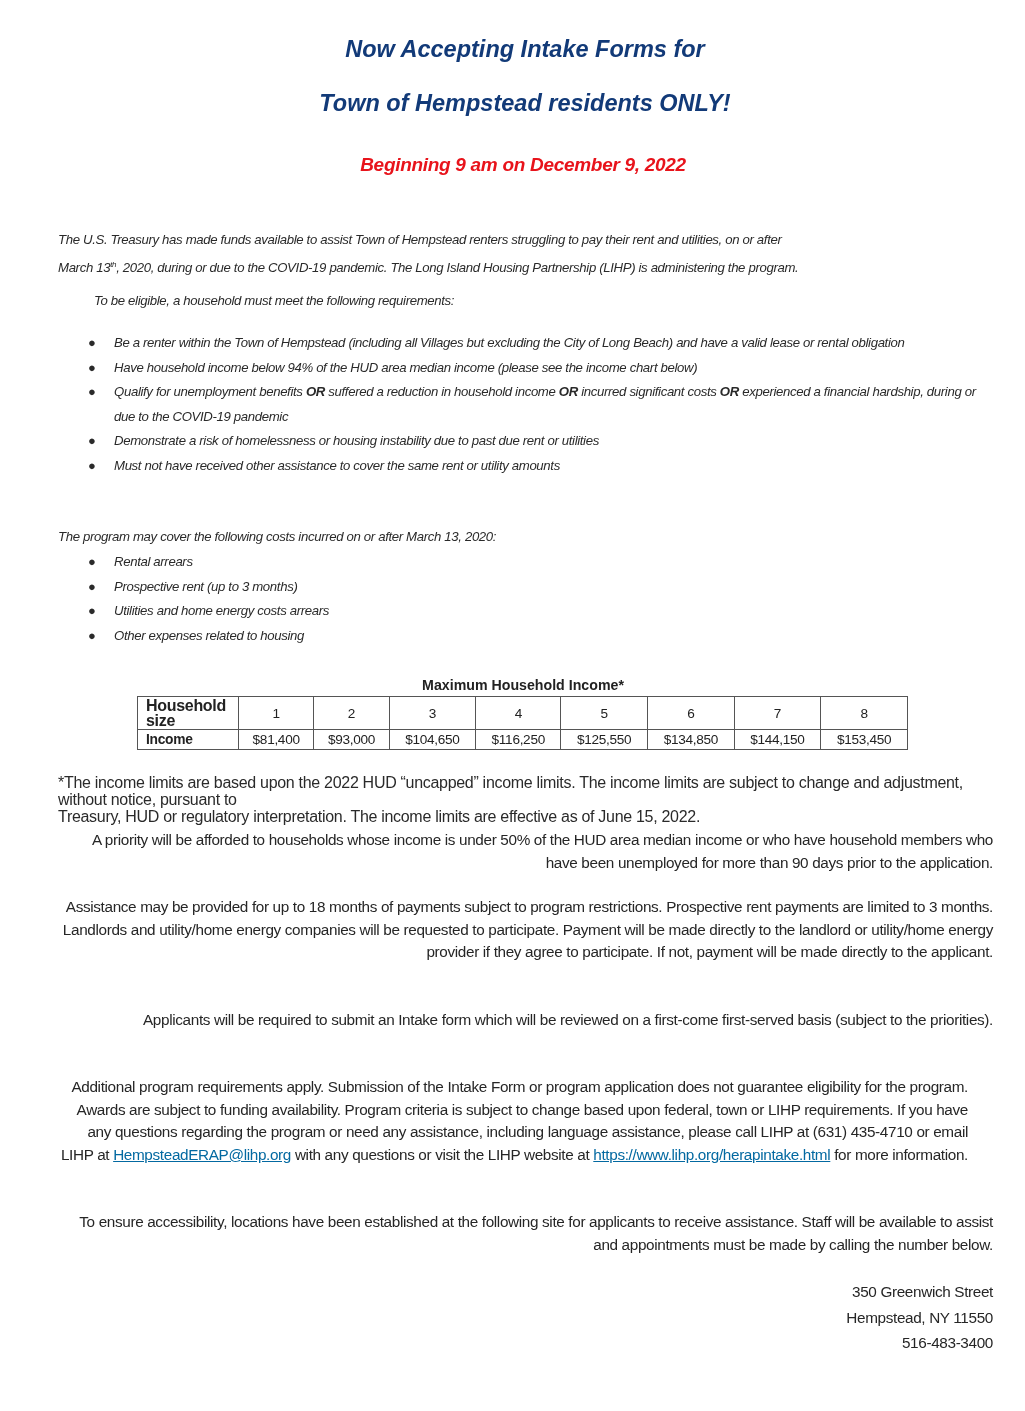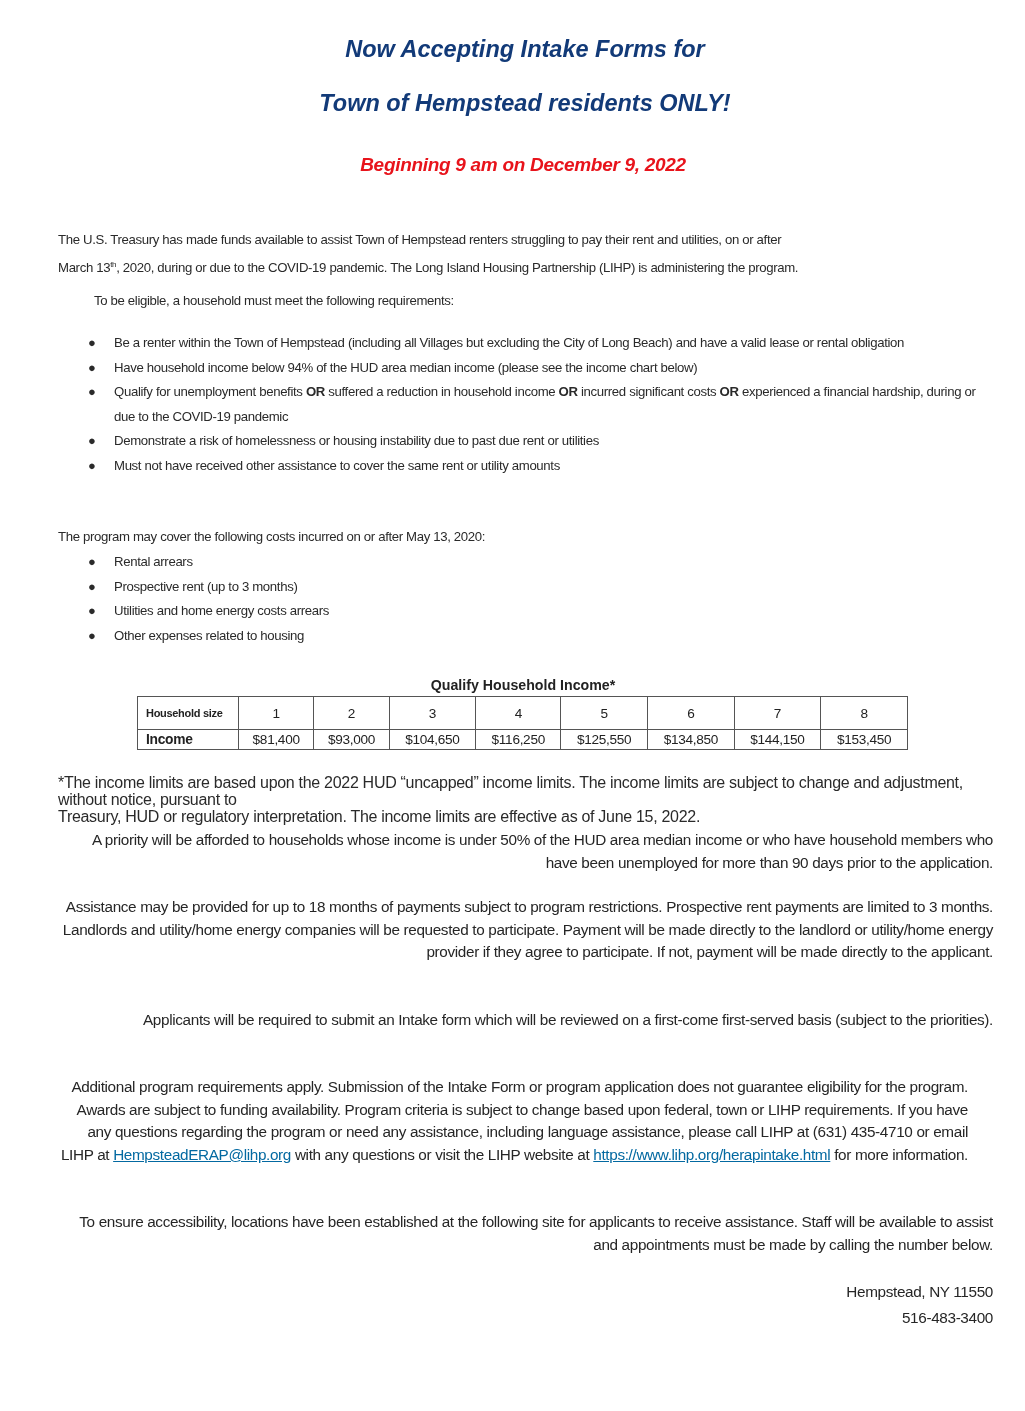--- a/index.html
+++ b/index.html
@@ -13,21 +13,21 @@
     left: 0; width: 1050px; text-align: center;
     font-family: "Liberation Sans", sans-serif;
     font-style: italic; font-weight: bold; font-size: 23.5px; color: #123a78;
   }
   .h2 {
     left: 0; width: 1046px; text-align: center;
     font-family: "Liberation Sans", sans-serif;
     font-style: italic; font-weight: bold; font-size: 19px; color: #e8131b;
     letter-spacing: -0.3px;
   }
-  .small { font-size: 13.2px; line-height: 24.5px; letter-spacing: -0.35px; color: #2a2a2a; }
+  .small { font-size: 13.2px; line-height: 24.5px; letter-spacing: -0.35px; color: #2a2a2a; font-style: italic; }
   .body { font-size: 15.3px; line-height: 22.6px; letter-spacing: -0.35px; color: #262626; text-align: right; }
   .p { left: 58px; width: 935px; margin: 0; }
   ul.bul { list-style: none; margin: 0; padding: 0; position: absolute; }
   ul.bul li { position: relative; padding-left: 26px; }
   ul.bul li .dot {
     position: absolute; left: 0; top: 0; font-size: 13px;
   }
   .req { left: 88px; width: 905px; }
   .cost { left: 88px; width: 600px; }
   .table-title {
@@ -37,21 +37,21 @@
   table.income {
     position: absolute; left: 137px; top: 696px; width: 771px;
     border-collapse: collapse; font-size: 13.6px; color: #222;
   }
   table.income td {
     border: 1.5px solid #555; text-align: center; padding: 0; letter-spacing: -0.3px;
   }
   table.income tr.r1 td { height: 32px; }
   table.income tr.r2 td { height: 19px; }
   table.income td.lbl { text-align: left; padding-left: 8px; width: 92px; }
-  table.income td.lbl-small { font-size: 11px; font-weight: bold; line-height: 15px; }
+  table.income td.lbl-small { font-size: 16px; font-weight: bold; line-height: 15px; }
   table.income td.lbl-big { font-weight: bold; font-size: 13.8px; }
   .foot { left: 58px; width: 940px; font-size: 16px; line-height: 17px; letter-spacing: -0.3px; color: #2a2a2a; }
   a.link { color: #0369a1; text-decoration: underline; }
   b { font-weight: bold; }
 </style>
 </head>
 <body>
 
 <div class="abs h1" style="top:36px;">Now Accepting Intake Forms for</div>
 <div class="abs h1" style="top:90px;">Town of Hempstead residents ONLY!</div>
@@ -65,29 +65,29 @@
 <div class="abs p small" style="top:289px;margin-left:36px;">To be eligible, a household must meet the following requirements:</div>
 
 <ul class="bul small req" style="top:331px;">
   <li><span class="dot">●</span><span>Be a renter within the Town of Hempstead (including all Villages but excluding the City of Long Beach) and have a valid lease or rental obligation</span></li>
   <li><span class="dot">●</span><span>Have household income below 94% of the HUD area median income (please see the income chart below)</span></li>
   <li><span class="dot">●</span><span>Qualify for unemployment benefits </span><b>OR</b><span> suffered a reduction in household income </span><b>OR</b><span> incurred significant costs </span><b>OR</b><span> experienced a financial hardship, during or due to the COVID-19 pandemic</span></li>
   <li><span class="dot">●</span><span>Demonstrate a risk of homelessness or housing instability due to past due rent or utilities</span></li>
   <li><span class="dot">●</span><span>Must not have received other assistance to cover the same rent or utility amounts</span></li>
 </ul>
 
-<div class="abs p small" style="top:525px;">The program may cover the following costs incurred on or after May 13, 2020:</div>
+<div class="abs p small" style="top:525px;">The program may cover the following costs incurred on or after March 13, 2020:</div>
 <ul class="bul small cost" style="top:550px;">
   <li><span class="dot">●</span><span>Rental arrears</span></li>
   <li><span class="dot">●</span><span>Prospective rent (up to 3 months)</span></li>
   <li><span class="dot">●</span><span>Utilities and home energy costs arrears</span></li>
   <li><span class="dot">●</span><span>Other expenses related to housing</span></li>
 </ul>
 
-<div class="abs table-title" style="top:677px;">Qualify Household Income*</div>
+<div class="abs table-title" style="top:677px;">Maximum Household Income*</div>
 <table class="income">
   <tbody>
       <tr class="r1">
     <td class="lbl lbl-small">Household size</td>
     <td>1</td>
     <td>2</td>
     <td>3</td>
     <td>4</td>
     <td>5</td>
     <td>6</td>
@@ -113,15 +113,16 @@
   <div>Treasury, HUD or regulatory interpretation. The income limits are effective as of June 15, 2022.</div>
 </div>
 
 <p class="abs p body" style="top:829px;">A priority will be afforded to households whose income is under 50% of the HUD area median income or who have household members who have been unemployed for more than 90 days prior to the application.</p>
 <p class="abs p body" style="top:896px;">Assistance may be provided for up to 18 months of payments subject to program restrictions. Prospective rent payments are limited to 3 months.  Landlords and utility/home energy companies will be requested to participate.  Payment will be made directly to the landlord or utility/home energy provider if they agree to participate.  If not, payment will be made directly to the applicant.</p>
 <p class="abs p body" style="top:1009px;">Applicants will be required to submit an Intake form which will be reviewed on a first-come first-served basis (subject to the priorities).</p>
 <p class="abs p body" style="top:1076px; width:910px;"><span>Additional program requirements apply.  Submission of the Intake Form or program application does not guarantee eligibility for the program.  Awards are subject to funding availability.  Program criteria is subject to change based upon federal, town or LIHP requirements.  If you have any questions regarding the program or need any assistance, including language assistance, please call LIHP at (631) 435-4710 or email LIHP at </span><a class="link" href="#">HempsteadERAP@lihp.org</a><span> with any questions or visit the LIHP website at </span><a class="link" href="#">https://www.lihp.org/herapintake.html</a><span> for more information.</span></p>
 <p class="abs p body" style="top:1211px;">To ensure accessibility, locations have been established at the following site for applicants to receive assistance. Staff will be available to assist and appointments must be made by calling the number below.</p>
 
 <div class="abs p body" style="top:1279px; line-height:25.5px;">
+  <div>350 Greenwich Street</div>
   <div>Hempstead, NY 11550</div>
   <div>516-483-3400</div>
 </div>
 
 </body></html>

